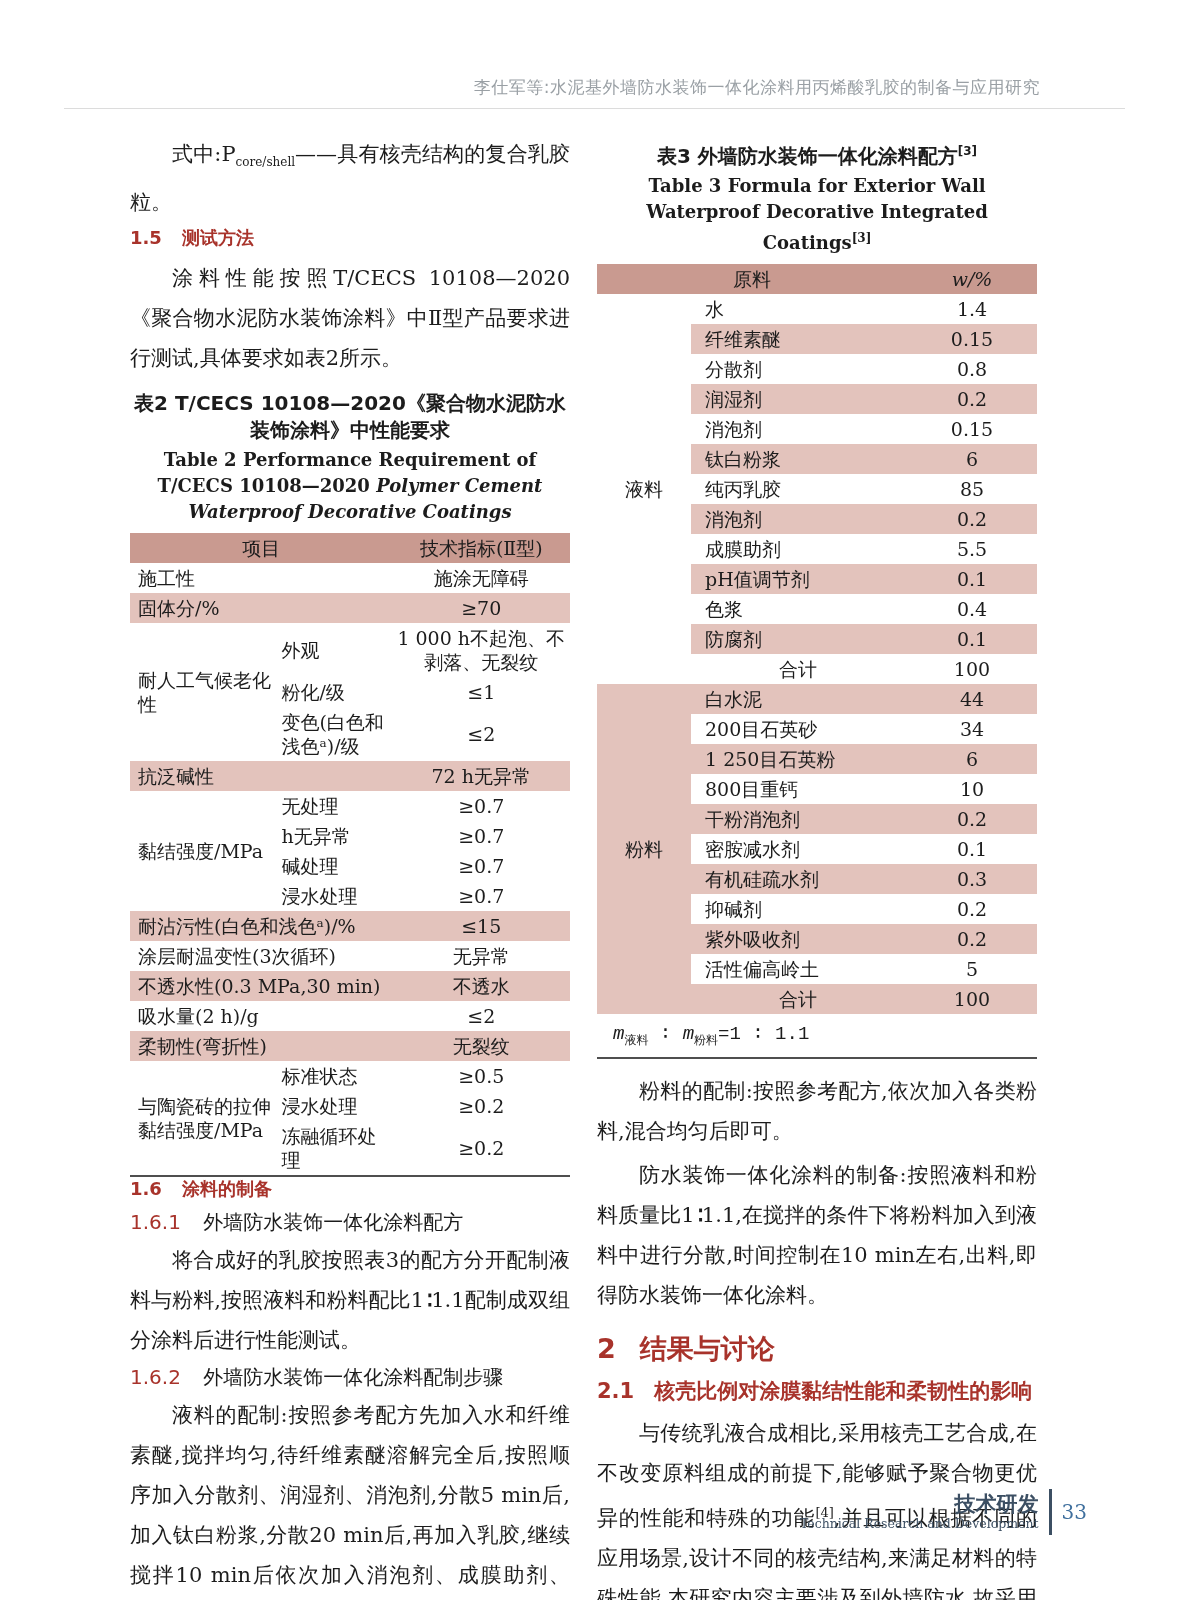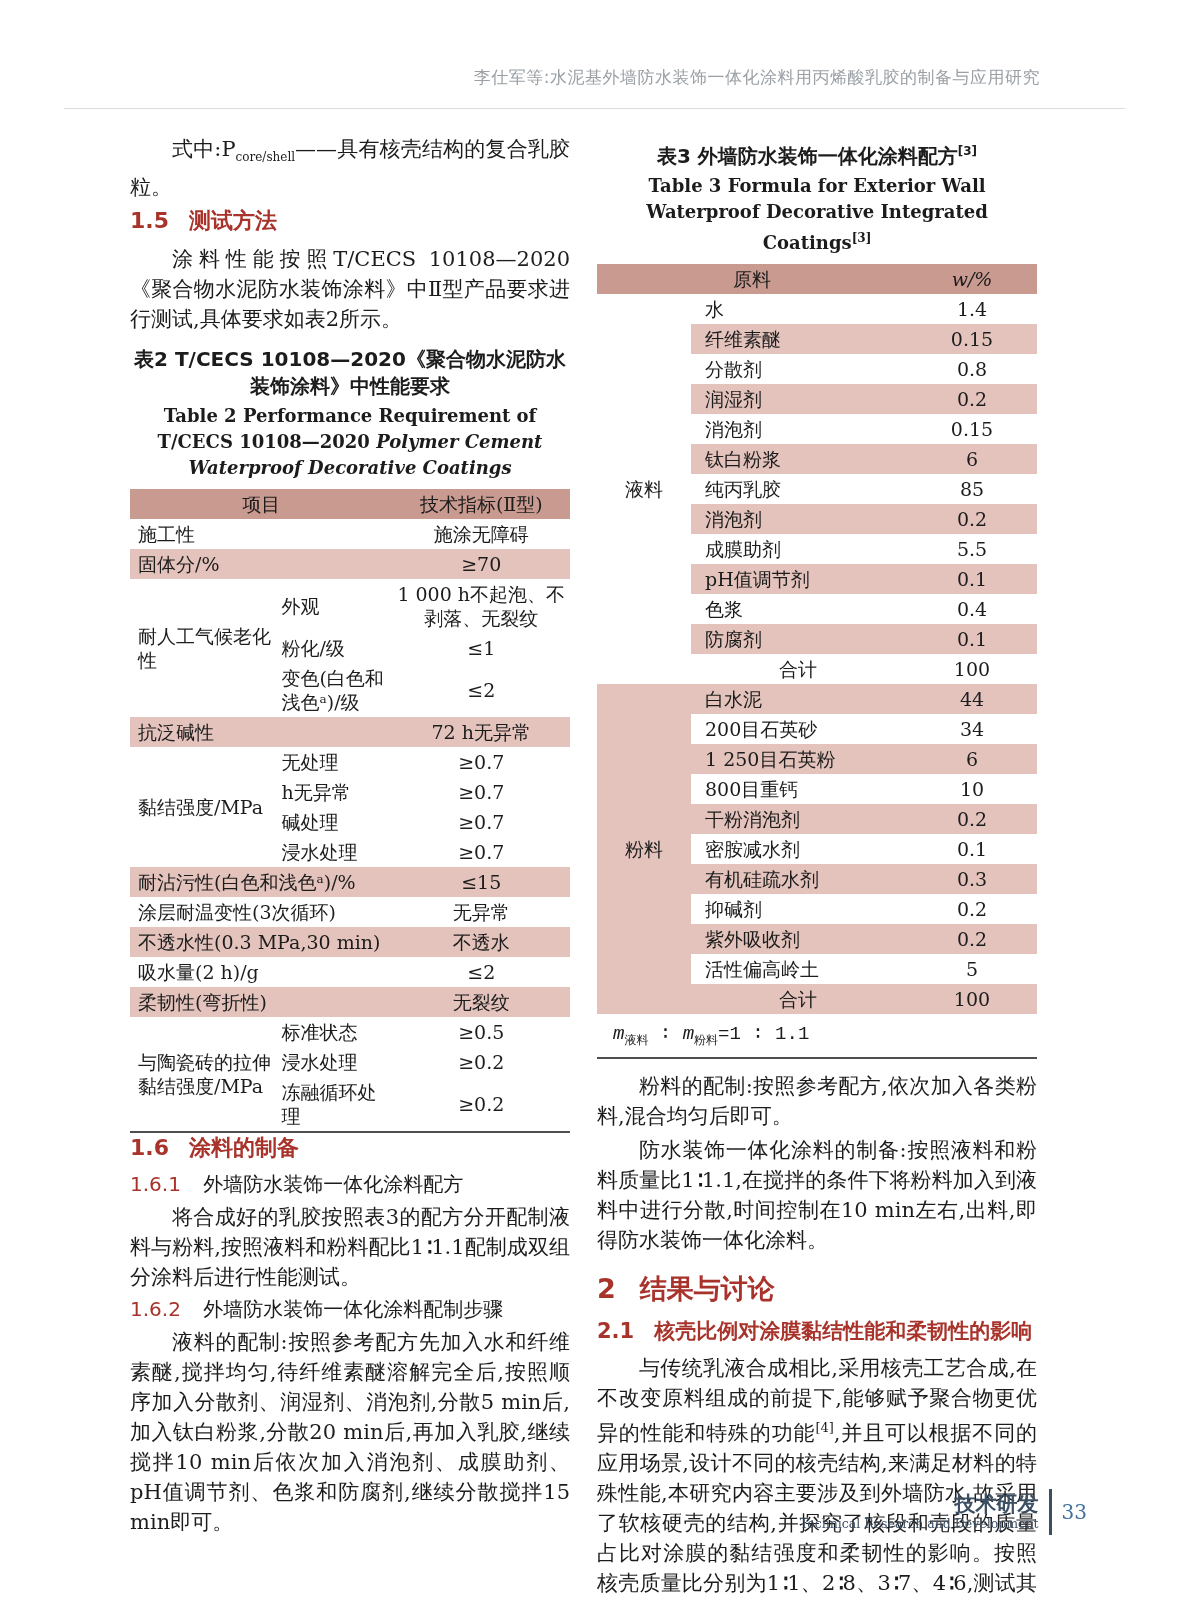--- a/index.html
+++ b/index.html
@@ -4,34 +4,34 @@
 <style>
   :root{
     --accent:#a8332b; --notered:#a03a2f;
     --hdr:#c99a90; --stripe:#e3c3bc;
     --runhead:#9aa0a5; --navy:#3c4f63; --pageblue:#3f6f9d;
     --rule:#dcdcdc; --tblrule:#4f4f4f;
   }
   html,body{margin:0;padding:0;background:#e9e9e9;}
   .page{position:relative;width:1187px;height:1600px;background:#ffffff;
         font-family:"DejaVu Serif","Liberation Serif",serif;color:#1c1c1c;overflow:hidden;margin:0 auto;}
-  .running-head{position:absolute;top:66px;right:147px;font-family:"DejaVu Sans","Liberation Sans",sans-serif;
+  .running-head{position:absolute;top:76px;right:147px;font-family:"DejaVu Sans","Liberation Sans",sans-serif;
         font-size:17px;color:var(--runhead);letter-spacing:0.5px;}
   .head-rule{position:absolute;top:108px;left:64px;right:62px;height:1px;background:var(--rule);}
   .col{position:absolute;width:440px;}
   .col-left{left:130px;top:134px;}
   .col-right{left:597px;top:126px;}
 
-  p.body{font-size:21px;line-height:30px;text-align:justify;margin:0 0 4px 0;}
+  p.body{font-size:21px;line-height:40px;text-align:justify;margin:0 0 4px 0;}
   p.indent{text-indent:2em;}
   sub.small{font-size:12px;}
   sup.small{font-size:13px;}
 
   .sec-head{display:flex;align-items:baseline;gap:20px;font-family:"DejaVu Sans","Liberation Sans",sans-serif;
-        font-weight:bold;color:var(--accent);font-size:22px;margin:0 0 8px 0;}
+        font-weight:bold;color:var(--accent);font-size:18px;margin:0 0 8px 0;}
   .sec-head.big{font-size:27px;margin:16px 0 10px 0;gap:24px;}
   .subsec-head{font-size:20px;margin:4px 0 4px 0;}
   .subsec-head .num{color:var(--accent);font-family:"DejaVu Sans","Liberation Sans",sans-serif;margin-right:16px;}
   .subsec-head .title{color:#1c1c1c;}
 
   .caption-zh{text-align:center;font-family:"DejaVu Sans","Liberation Sans",sans-serif;font-weight:bold;
         font-size:20px;line-height:27px;margin:12px 0 3px 0;}
   .caption-en{text-align:center;font-family:"DejaVu Serif","Liberation Serif",serif;font-weight:bold;
         font-size:18px;line-height:26px;margin:0 0 8px 0;}
   .caption-en .it{font-style:italic;}

